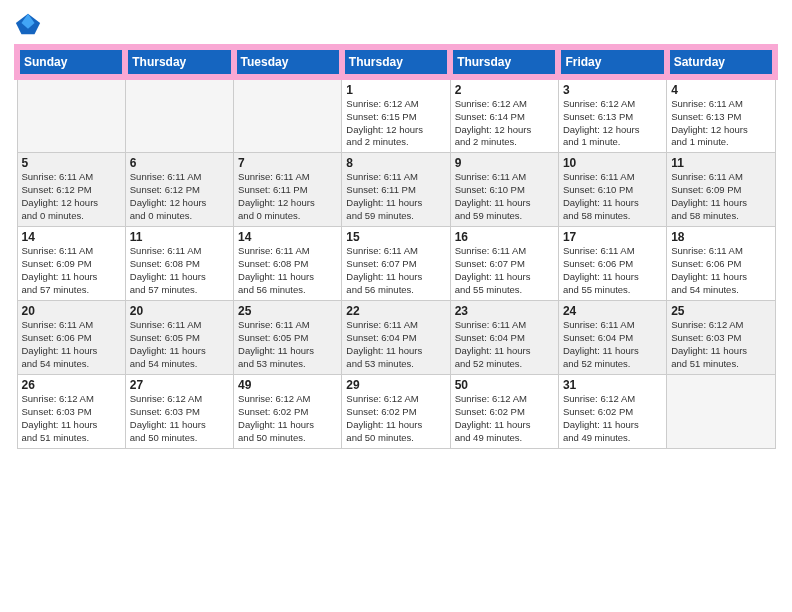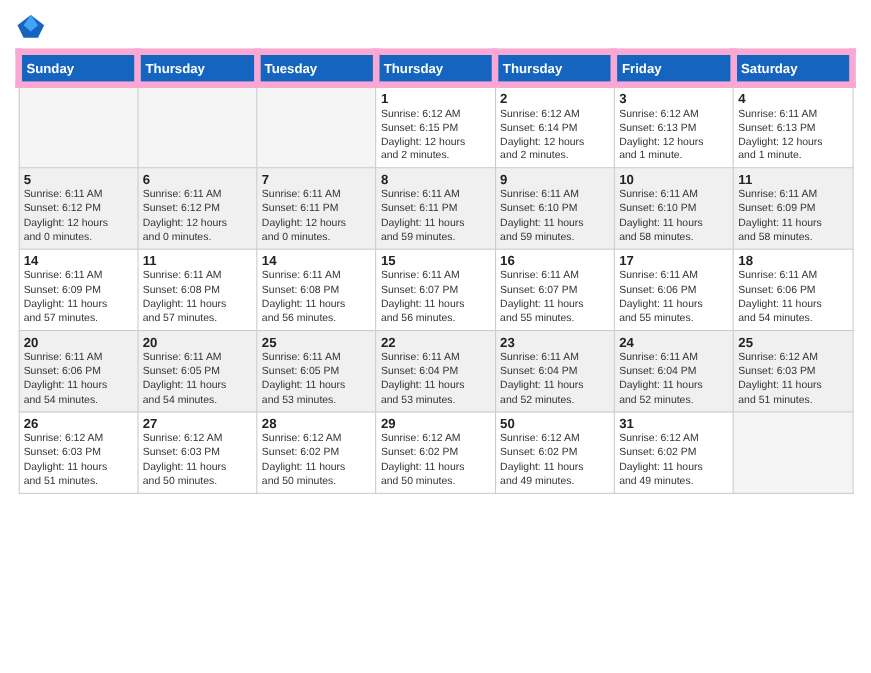--- a/index.html
+++ b/index.html
@@ -240,21 +240,21 @@
         <tr>
           <td>
             <div class="day-num">26</div>
             <div class="day-info">Sunrise: 6:12 AM<br>Sunset: 6:03 PM<br>Daylight: 11 hours<br>and 51 minutes.</div>
           </td>
           <td>
             <div class="day-num">27</div>
             <div class="day-info">Sunrise: 6:12 AM<br>Sunset: 6:03 PM<br>Daylight: 11 hours<br>and 50 minutes.</div>
           </td>
           <td>
-            <div class="day-num">28</div>
+            <div class="day-num">49</div>
             <div class="day-info">Sunrise: 6:12 AM<br>Sunset: 6:02 PM<br>Daylight: 11 hours<br>and 50 minutes.</div>
           </td>
           <td>
             <div class="day-num">29</div>
             <div class="day-info">Sunrise: 6:12 AM<br>Sunset: 6:02 PM<br>Daylight: 11 hours<br>and 50 minutes.</div>
           </td>
           <td>
             <div class="day-num">50</div>
             <div class="day-info">Sunrise: 6:12 AM<br>Sunset: 6:02 PM<br>Daylight: 11 hours<br>and 49 minutes.</div>
           </td>

